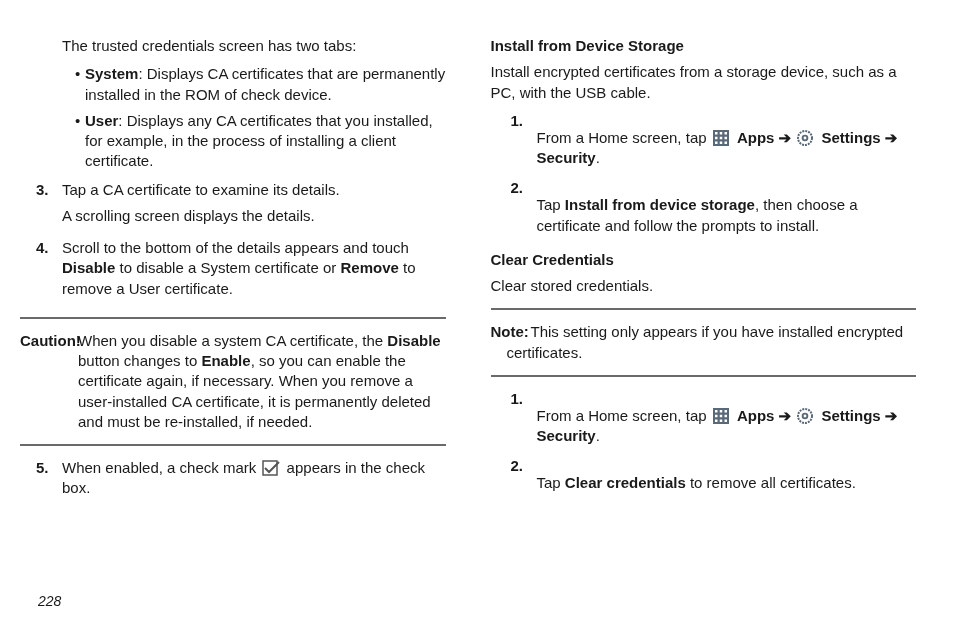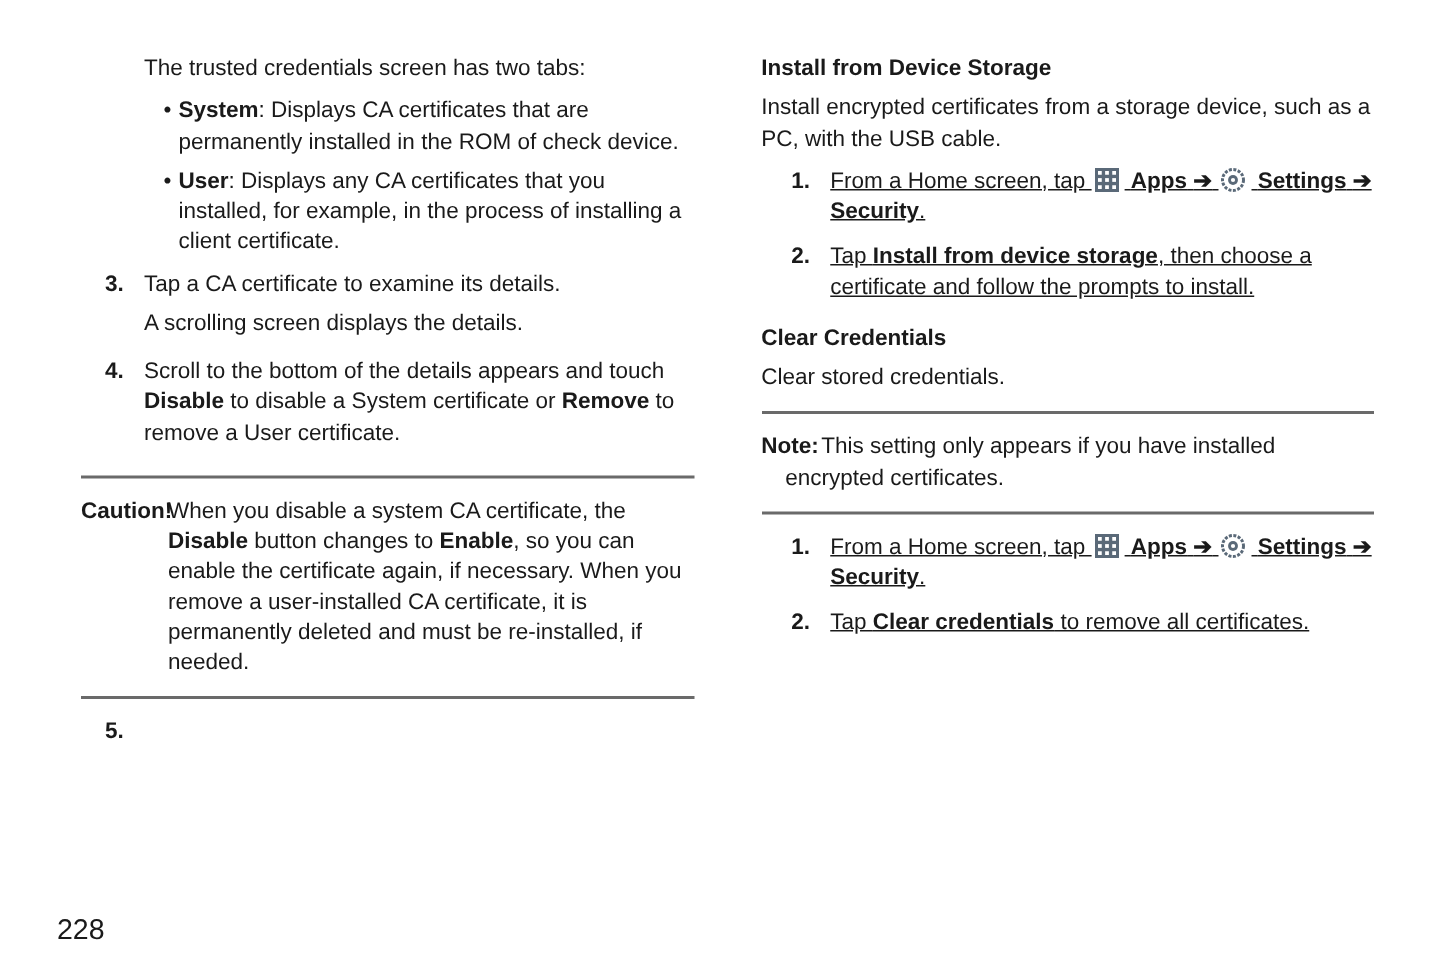--- a/index.html
+++ b/index.html
@@ -9,21 +9,21 @@
     color: #1a1a1a;
     width: 954px;
     height: 636px;
     background: #fff;
   }
   .page {
     display: flex;
     width: 954px;
     height: 636px;
     box-sizing: border-box;
-    padding: 36px 38px 20px 54px;
+    padding: 36px 38px 20px 20px;
     column-gap: 45px;
   }
   .col {
     flex: 1 1 0;
     font-size: 15px;
     line-height: 1.35;
   }
   
   .intro {
     margin: 0 0 8px 42px;
@@ -83,31 +83,32 @@
   }
   .r-num-item {
     display: flex;
     margin: 6px 0 6px 20px;
   }
   .r-num-item .num {
     width: 26px; flex: 0 0 auto;
     font-weight: bold;
   }
   .r-num-item .body { flex: 1; }
-  .r-num-item .body p { margin: 0 0 4px 0; text-decoration: underline; }
+  .r-num-item .body p { margin: 17px 0 4px 0; }
 
   .note-block { margin: 6px 0 6px 0; }
   .note-label { font-weight: bold; float: left; width: 40px; }
   .note-body { margin-left: 16px; }
 
   .page-number {
     position: absolute;
     left: 38px;
-    top: 608px;
-    font-size: 19px;
+    top: 592px;
+    font-size: 14px;
+    font-style: italic;
   }
   .page { position: relative; }
 
   b { font-weight: bold; }
 </style>
 </head>
 <body>
 
 <div class="page">
 
@@ -154,20 +155,30 @@
       <div class="cbody">
         <span> When you disable a system CA certificate, the </span><b>Disable</b><span> button changes to </span><b>Enable</b><span>, so you can enable the certificate again, if necessary. When you remove a user-installed CA certificate, it is permanently deleted and must be re-installed, if needed.</span>
       </div>
     </div>
 
     <div class="hr"></div>
 
     <div class="num-item">
       <div class="num">5.</div>
       <div class="body">
+        <p>
+          <span>When enabled, a check mark </span>
+          <span class="inline-icon">
+            <svg viewBox="0 0 18 16" width="18" height="16">
+              <rect x="1" y="1" width="14" height="14" fill="none" stroke="#555" stroke-width="1.5"></rect>
+              <path d="M3 8 L7 12 L17 2" fill="none" stroke="#555" stroke-width="2"></path>
+            </svg>
+          </span>
+          <span> appears in the check box.</span>
+        </p>
       </div>
     </div>
 
     <div class="page-number">228</div>
   </div>
 
   <div class="col">
 
     <p class="rh">Install from Device Storage</p>
     <p class="rp">Install encrypted certificates from a storage device, such as a PC, with the USB cable.</p>

